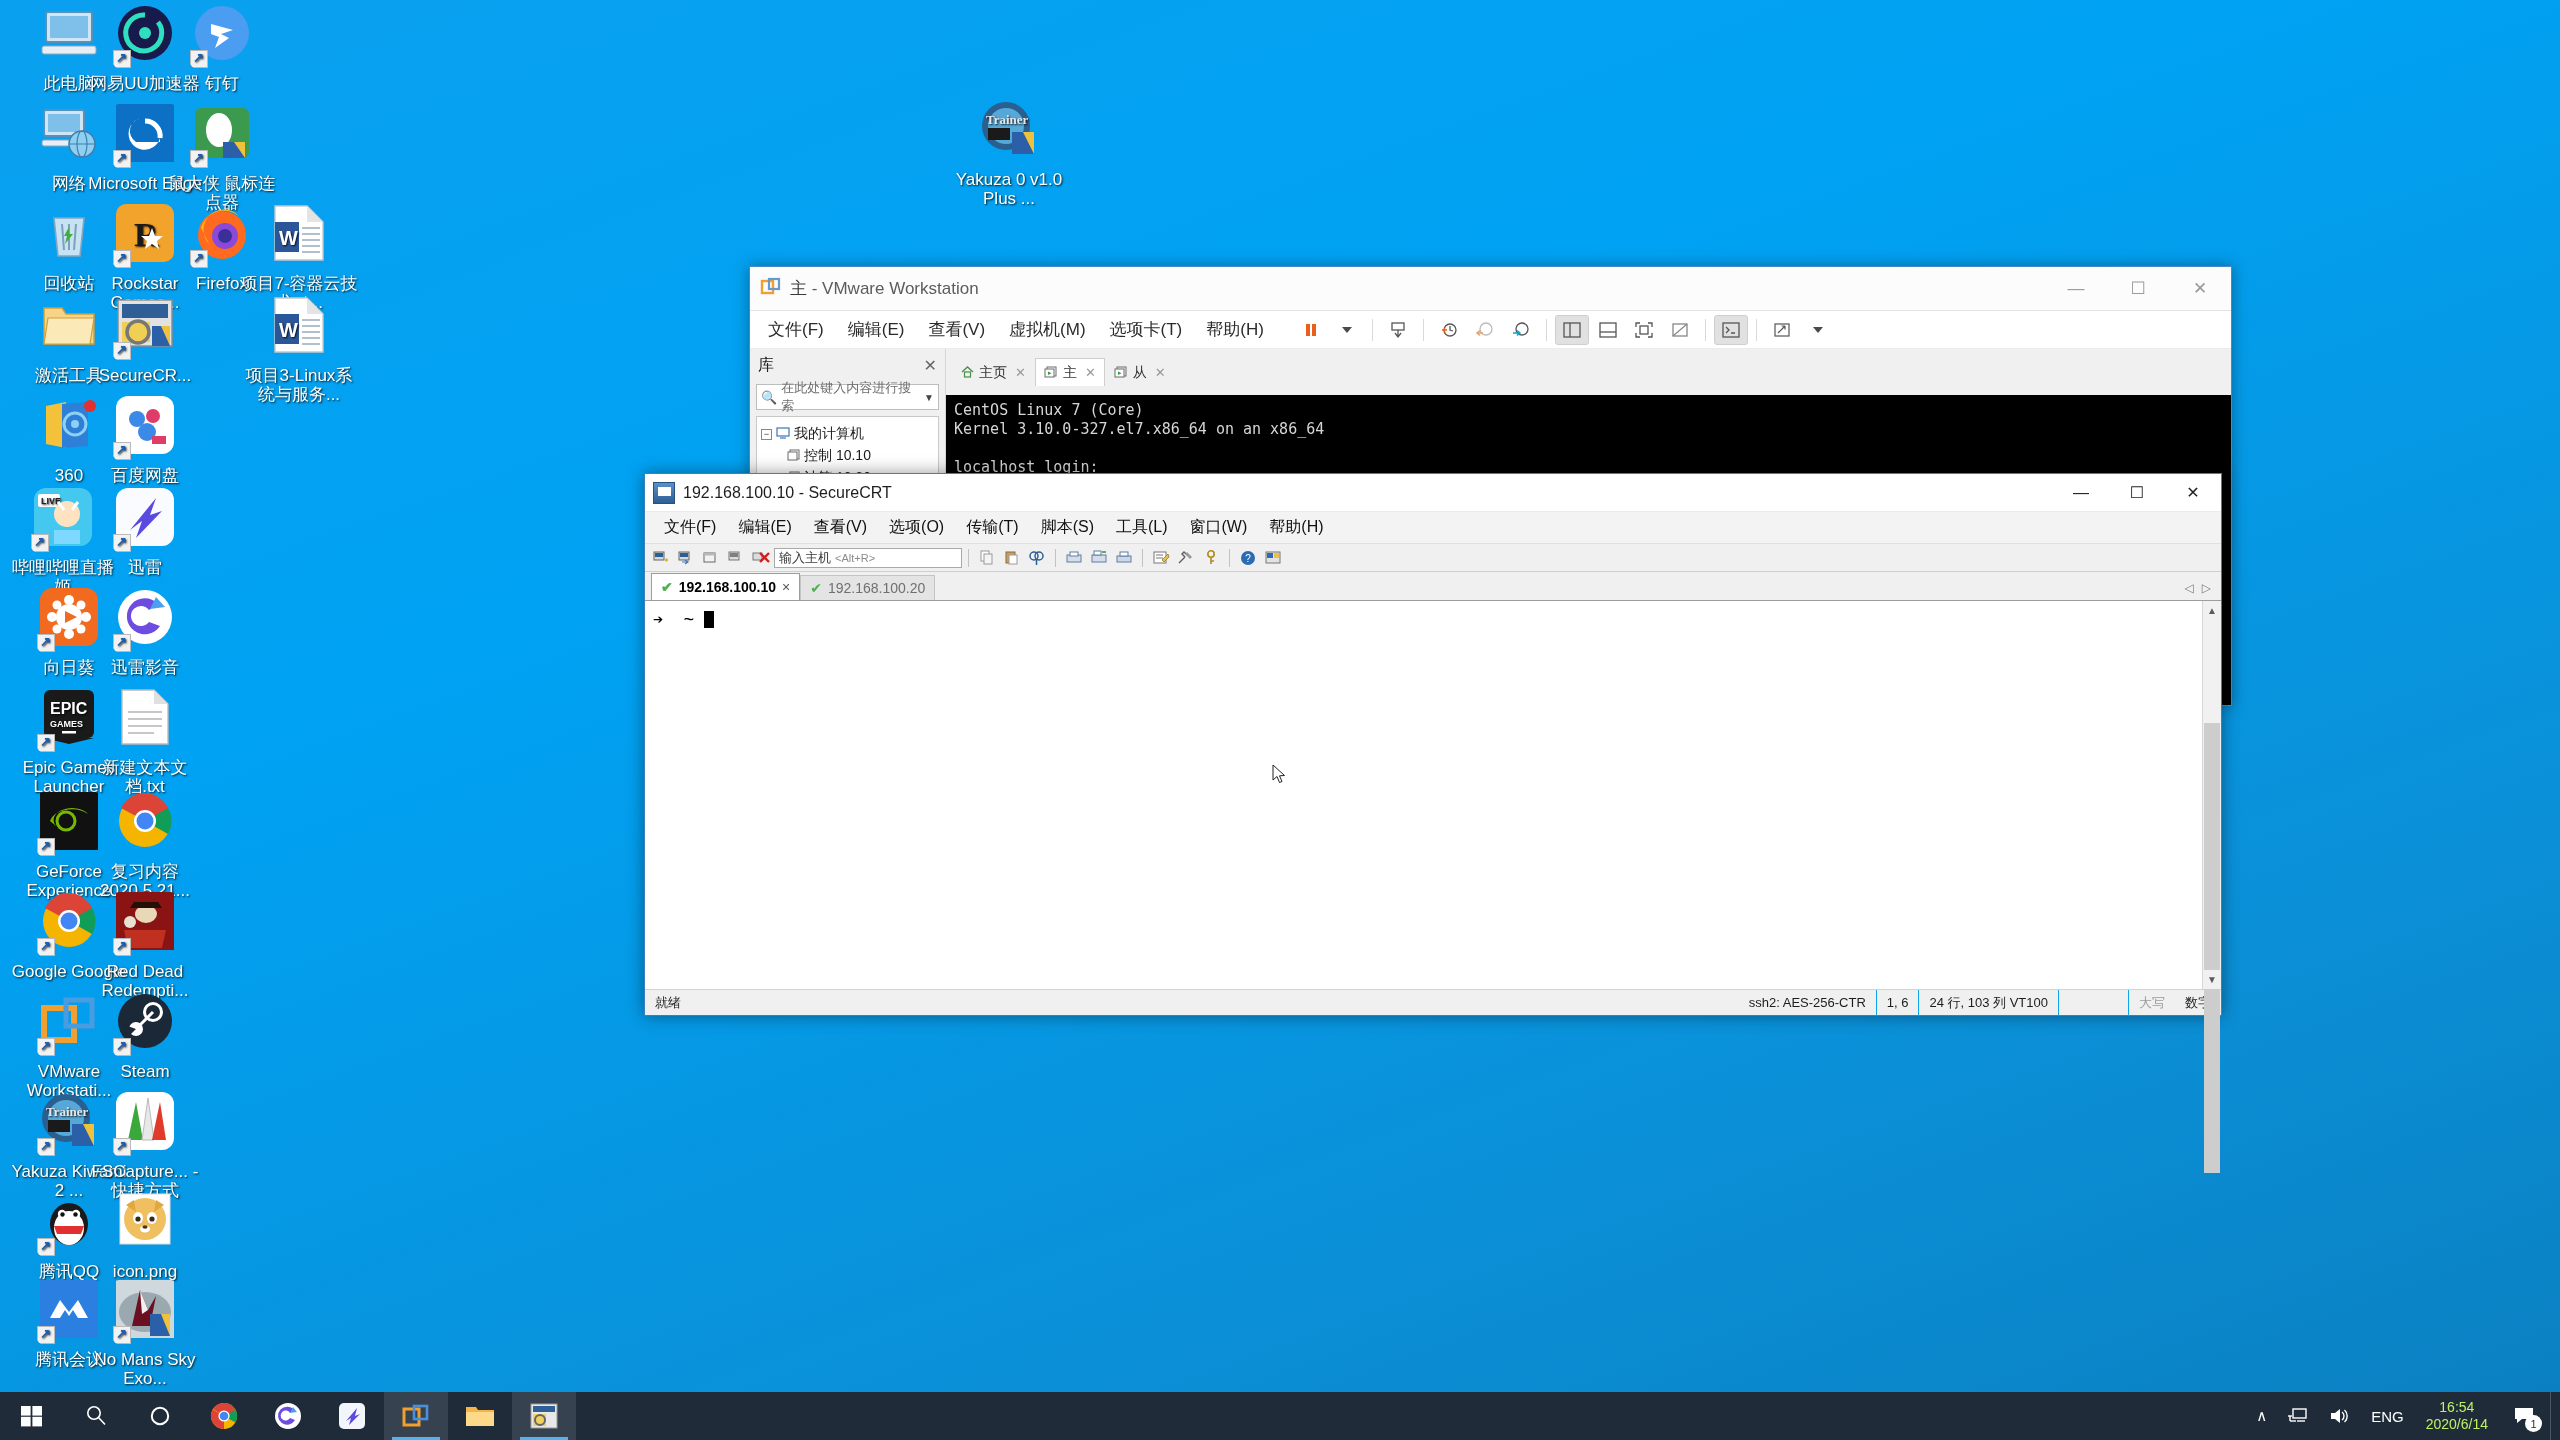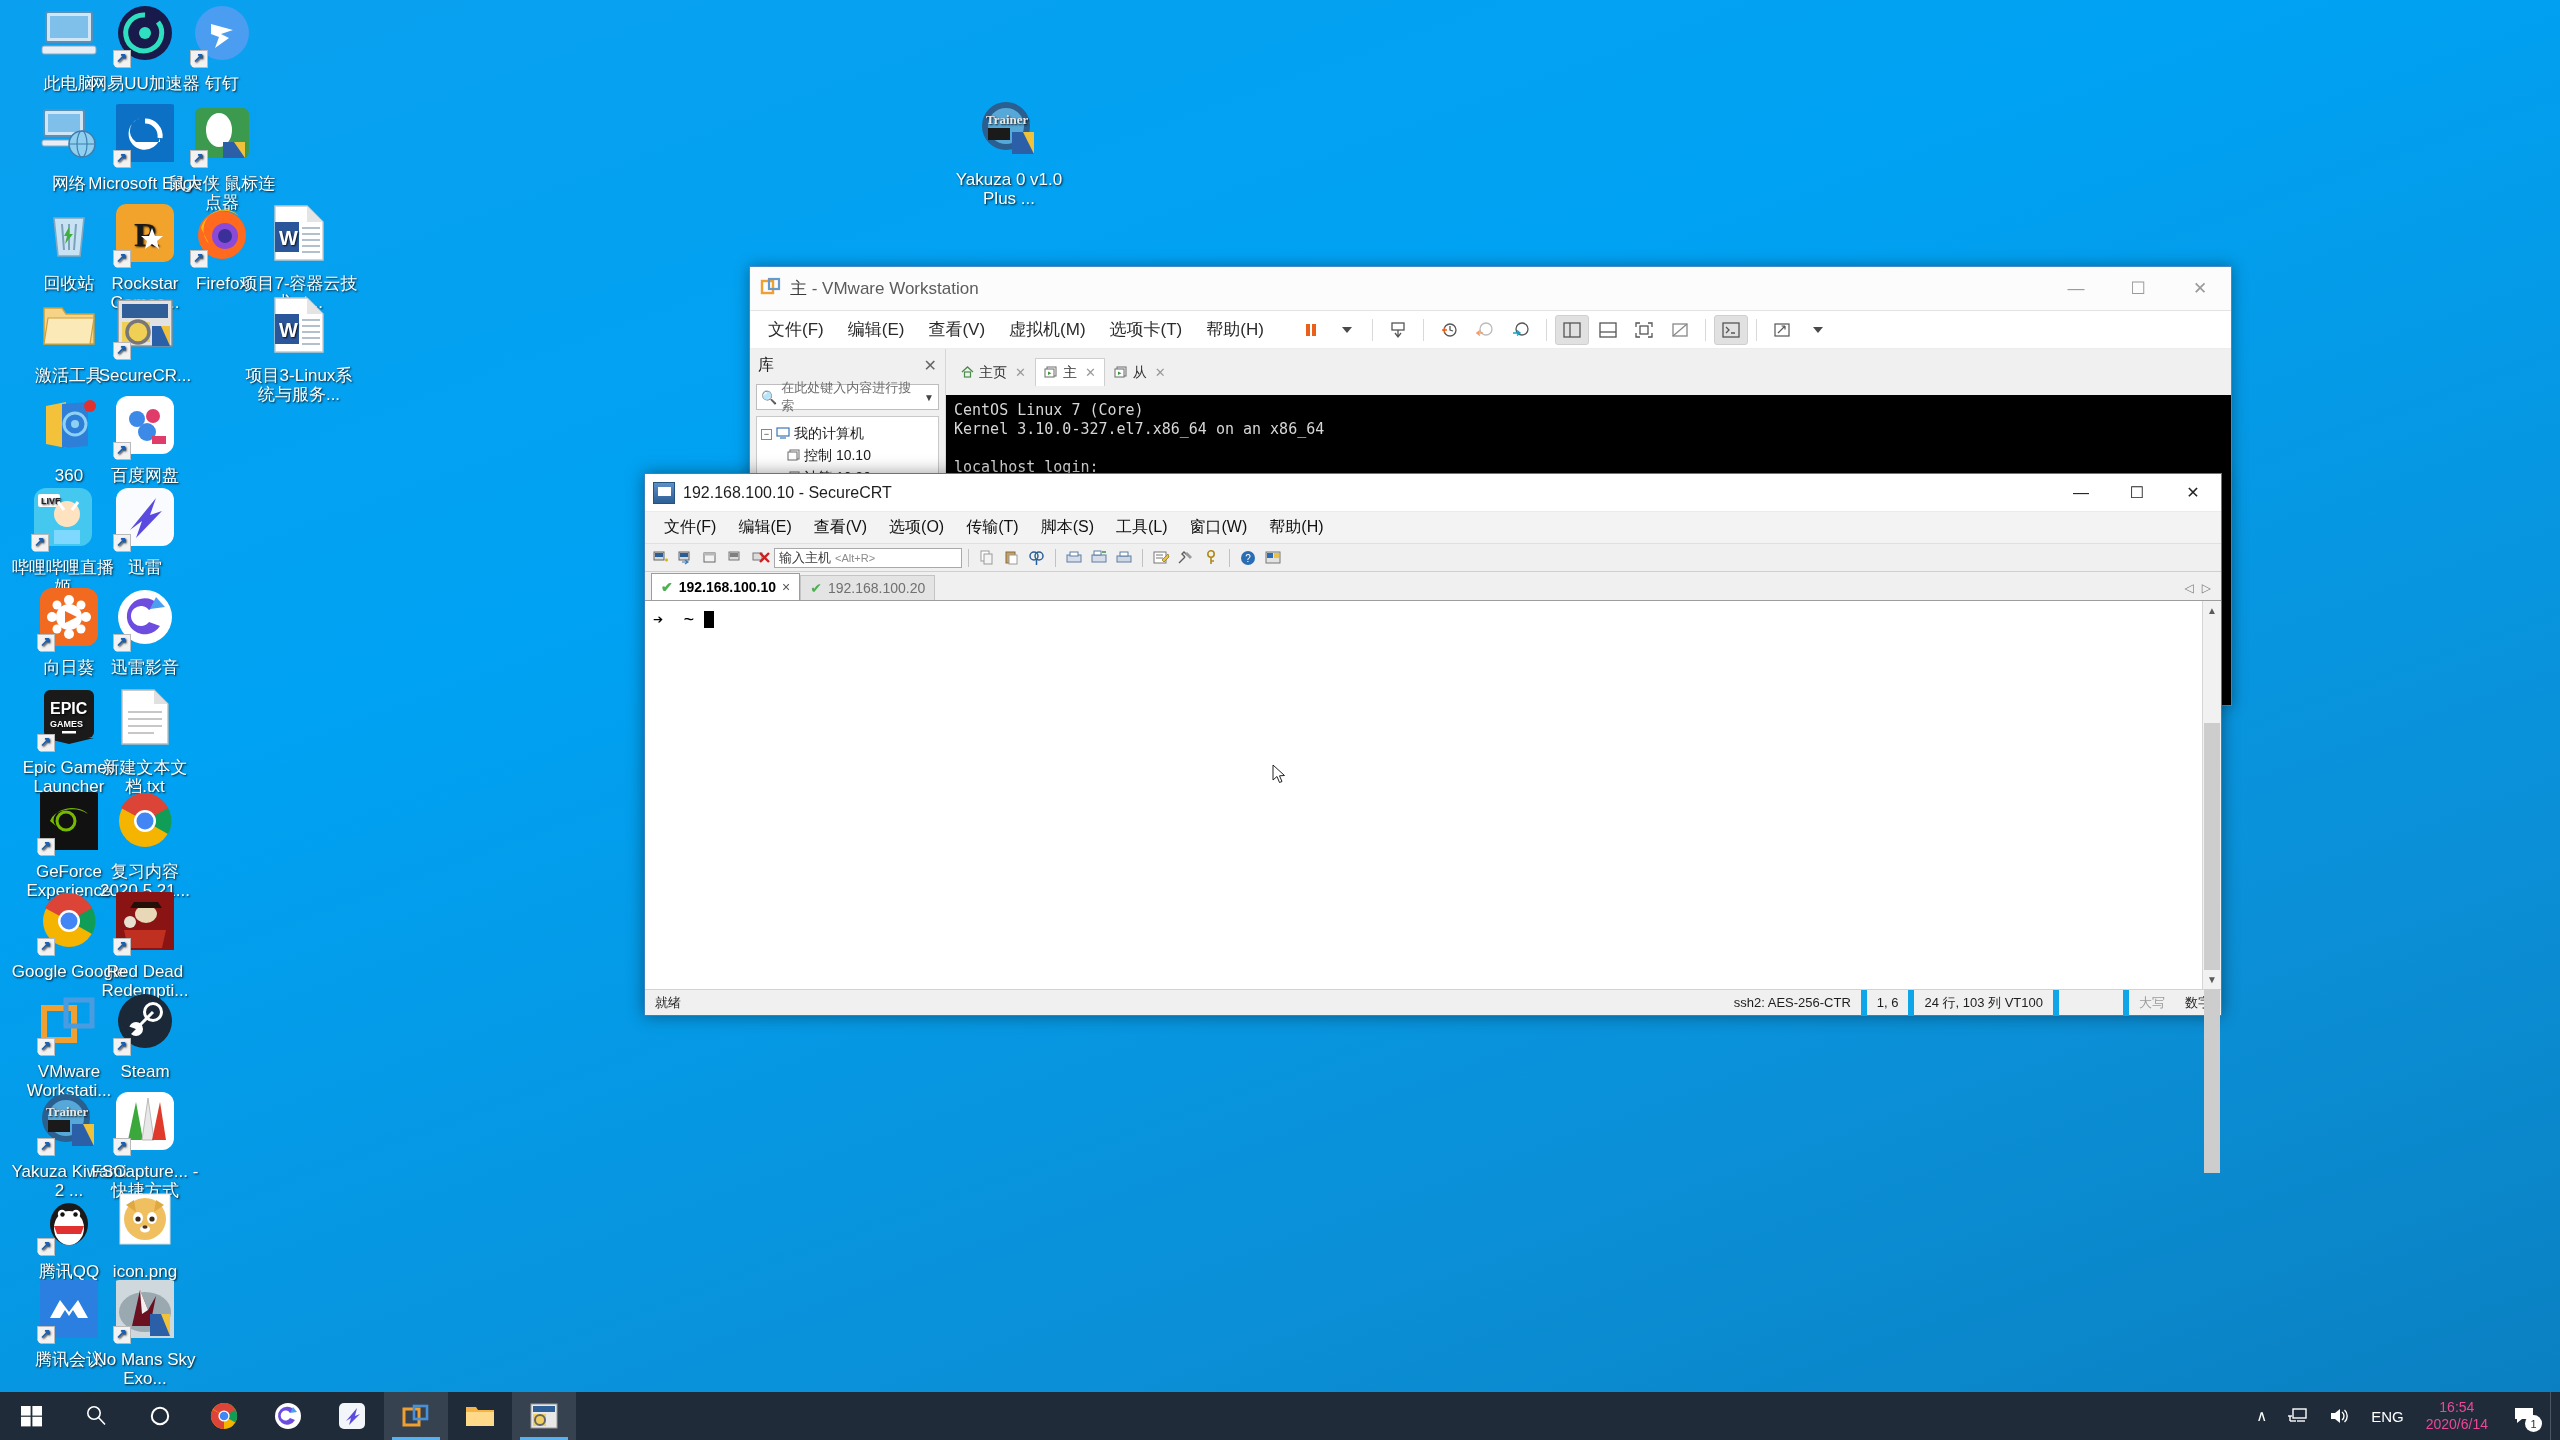--- a/index.html
+++ b/index.html
@@ -122,36 +122,36 @@
             font-size:17px;line-height:20px;padding:8px 8px;white-space:pre;position:relative;}
   .caret{display:inline-block;width:10px;height:17px;background:#000;vertical-align:-3px;}
   .crt-scroll{width:19px;background:#f1f1f1;border-left:1px solid #d6d6d6;position:relative;}
   .crt-scroll .arw{height:19px;display:flex;align-items:center;justify-content:center;
                    font-size:10px;color:#5a5a5a;background:#f1f1f1;}
   .crt-scroll .arw.bot{position:absolute;bottom:0;left:0;right:0;}
   .crt-scroll .thumb{position:absolute;left:1px;right:1px;top:122px;height:450px;background:#cdcdcd;}
   .crt-status{height:26px;background:#f0f0f0;border-top:1px solid #d2d2d2;
               display:flex;align-items:center;font-size:13px;color:#1d1d1d;}
   .crt-status .cell{padding:0 10px;height:26px;display:flex;align-items:center;}
-  .crt-status .bd{border-left:6px solid #0ea5e9;}
+  .crt-status .bd{border-left:1px solid #0ea5e9;}
   .crt-status .grow{flex:1;}
 
   
   #mouse{position:absolute;left:1272px;top:764px;width:14px;height:20px;z-index:50;}
 
   
   #taskbar{position:absolute;left:0;bottom:0;width:2560px;height:48px;background:#1f2b39;
            display:flex;align-items:center;}
   .tk{width:64px;height:48px;display:flex;align-items:center;justify-content:center;position:relative;}
   .tk.active{background:#36424f;}
   .tk.active::after{content:"";position:absolute;left:8px;right:8px;bottom:0;height:3px;background:#55b2f0;}
   .tray{margin-left:auto;display:flex;align-items:center;height:48px;color:#fff;font-size:15px;}
   .tray .ti{padding:0 10px;display:flex;align-items:center;height:48px;}
   .clock{display:flex;flex-direction:column;align-items:center;justify-content:center;
-         height:48px;padding:0 12px;font-size:14px;line-height:17px;color:#ec4899;}
+         height:48px;padding:0 12px;font-size:14px;line-height:17px;color:#bef264;}
   .notif{padding:0 14px;position:relative;display:flex;align-items:center;height:48px;}
   .badge{position:absolute;right:8px;bottom:8px;width:17px;height:17px;border-radius:50%;
          background:#fff;color:#1f2b39;font-size:11px;display:flex;align-items:center;justify-content:center;}
   .showdesk{width:10px;height:48px;border-left:1px solid #4a5866;}
 </style>
 </head>
 <body>
 
 <div id="desktop">
     <div class="dicon" style="left: 10px; top: 4px;">

